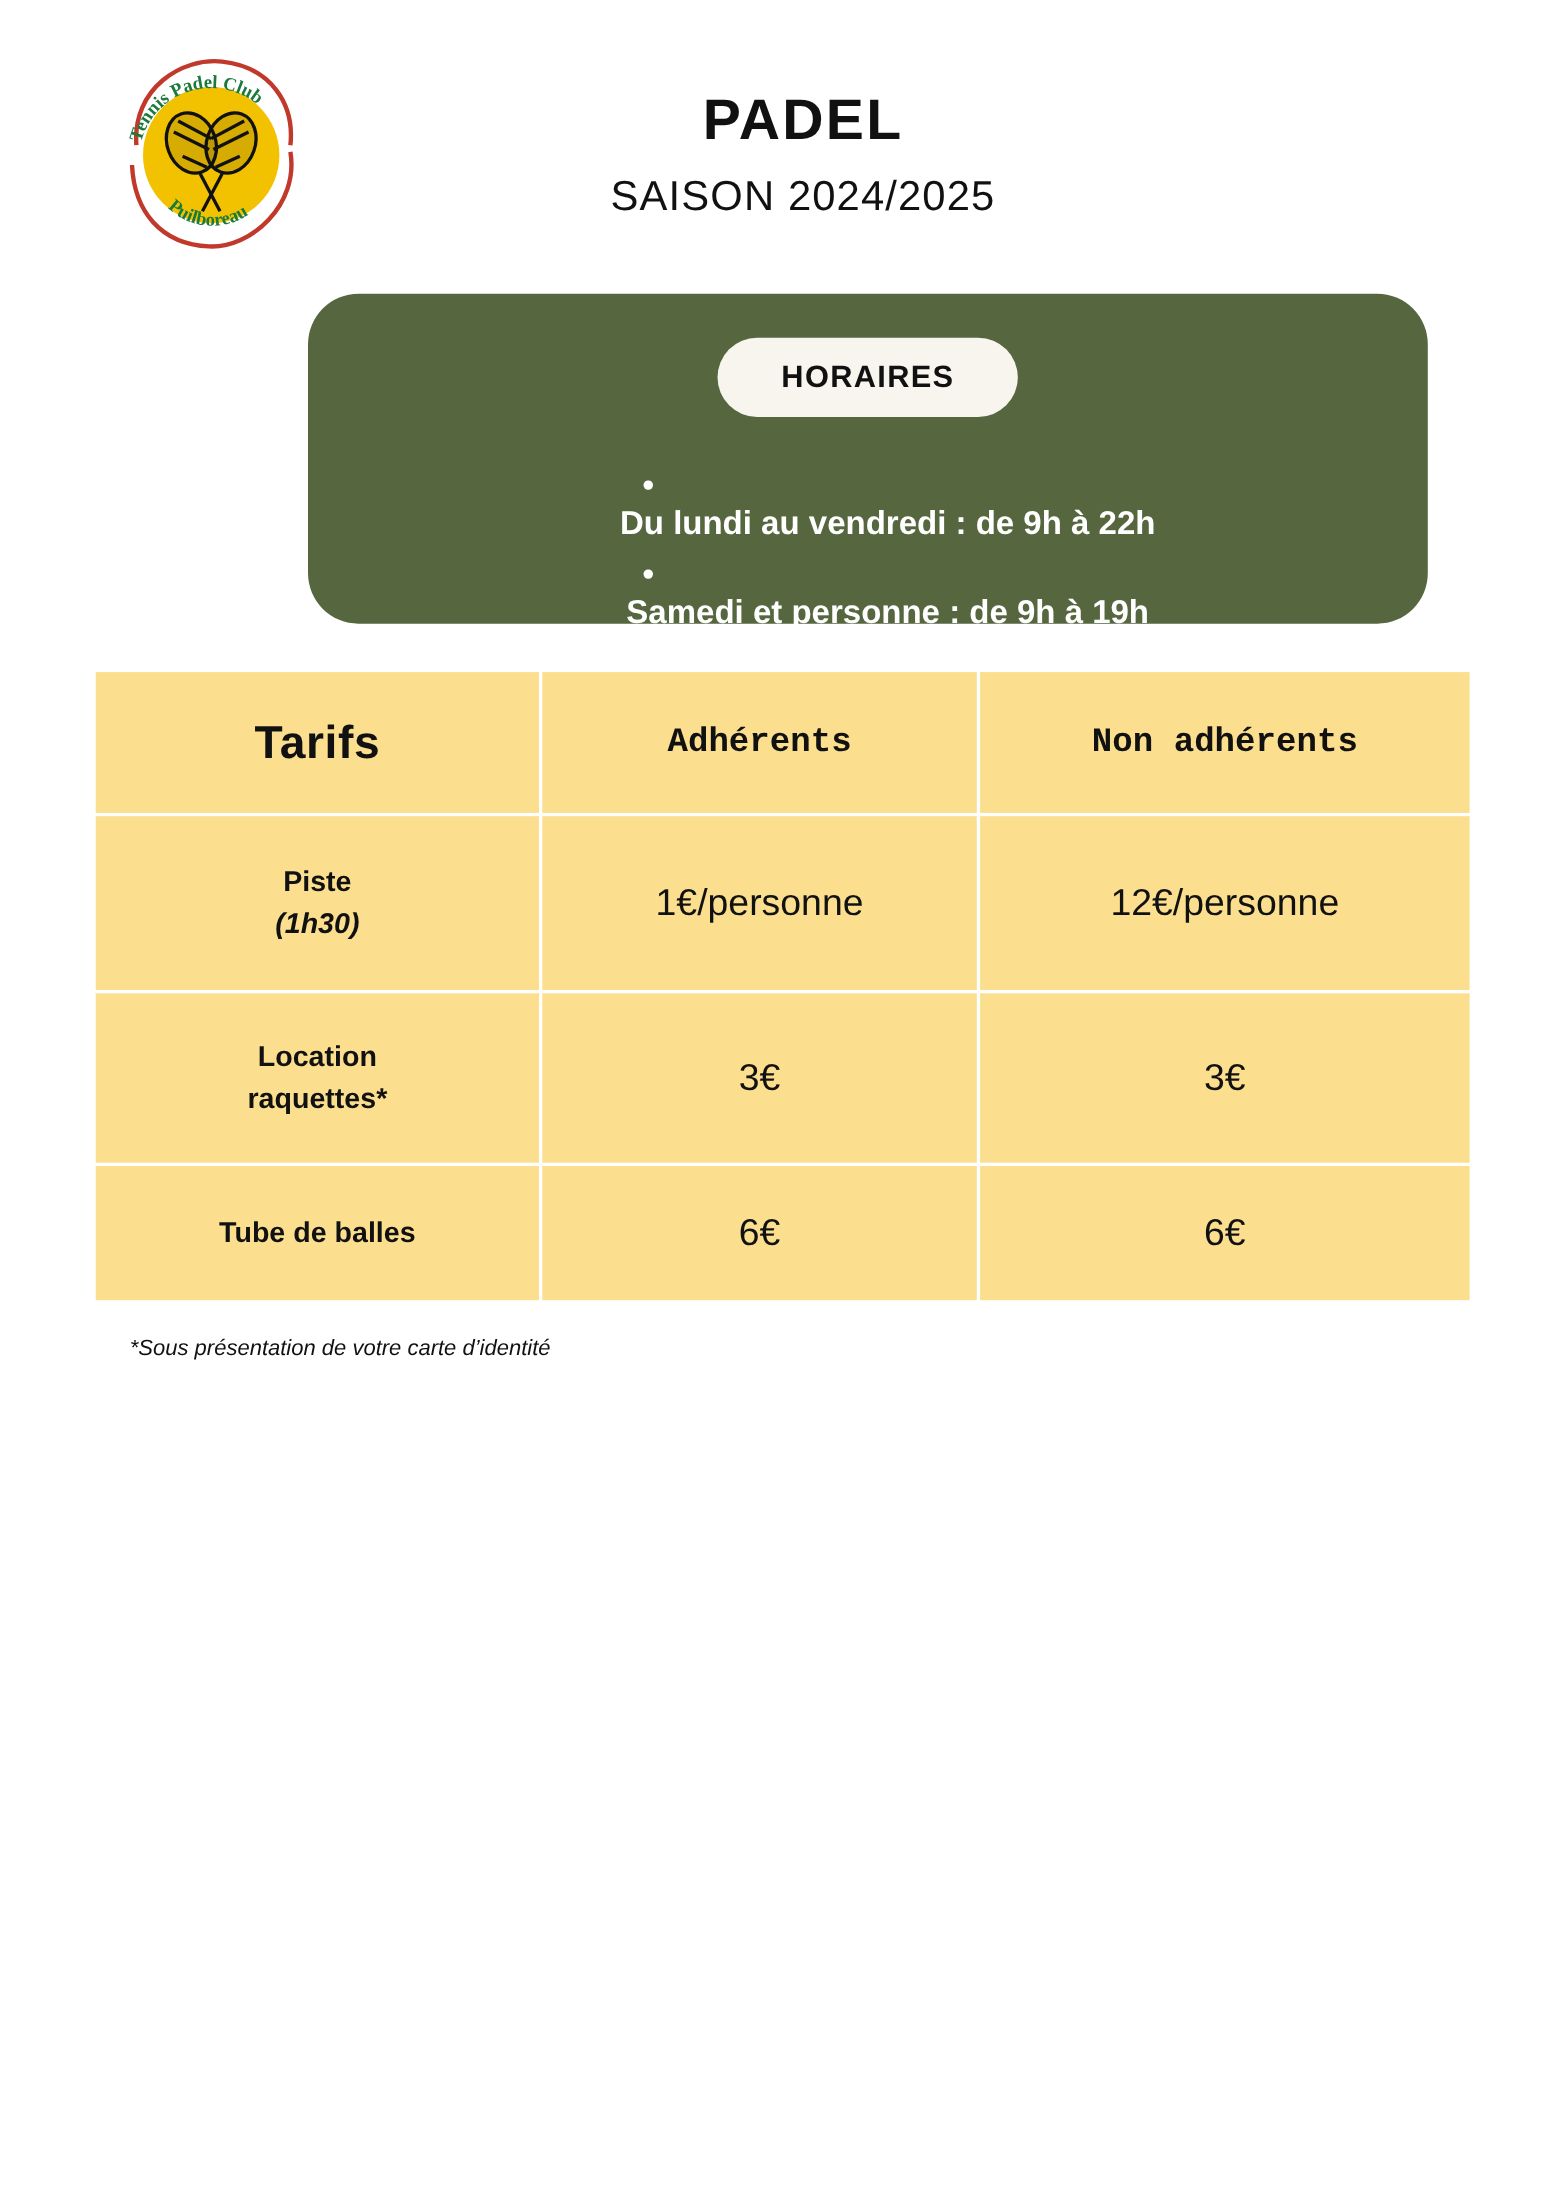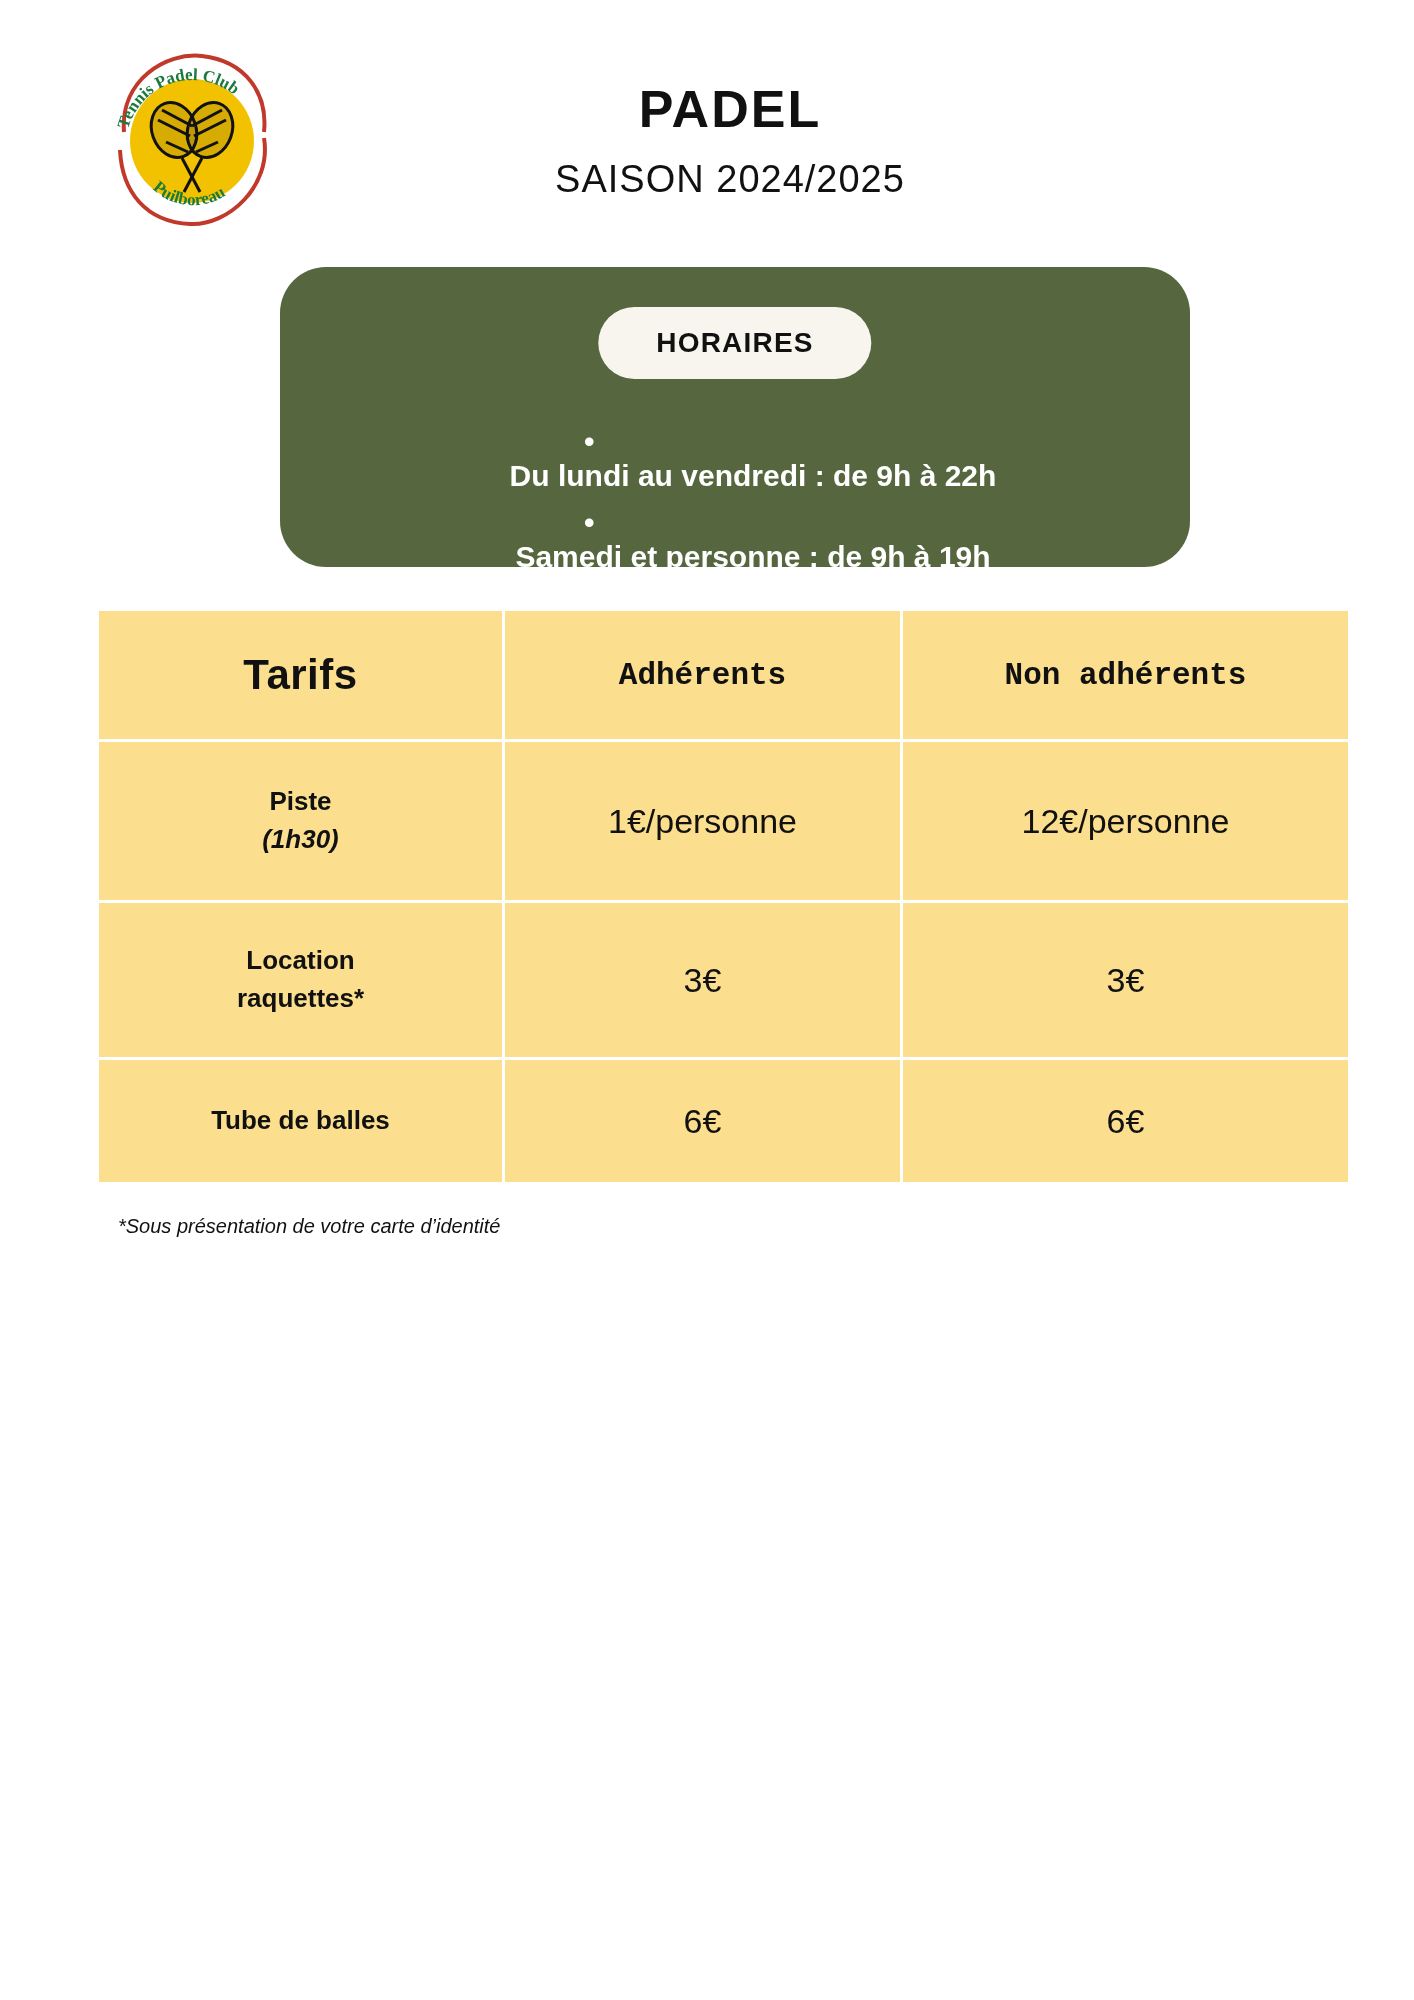--- a/index.html
+++ b/index.html
@@ -49,21 +49,21 @@
     color: #111111;
     margin: 0;
     line-height: 1.1;
   }
 
   
   .hours-box {
     position: absolute;
     left: 280px;
     top: 267px;
-    width: 910px;
+    width: 1018px;
     height: 300px;
     background: #56663f;
     border-radius: 46px;
     box-sizing: border-box;
   }
   .hours-pill {
     position: absolute;
     left: 50%;
     transform: translateX(-50%);
     top: 40px;
@@ -105,21 +105,21 @@
   }
   .hours-list li .htext {
     display: inline-block;
     padding-left: 36px;
     margin-top: 34px;
   }
 
   
   .tariffs {
     position: absolute;
-    left: 96px;
+    left: 84px;
     top: 608px;
     width: 1252px;
     border-collapse: collapse;
     table-layout: fixed;
   }
   .tariffs td, .tariffs th {
     background: #fbdf8e;
     border: 3px solid #ffffff;
     padding: 0;
     text-align: center;

